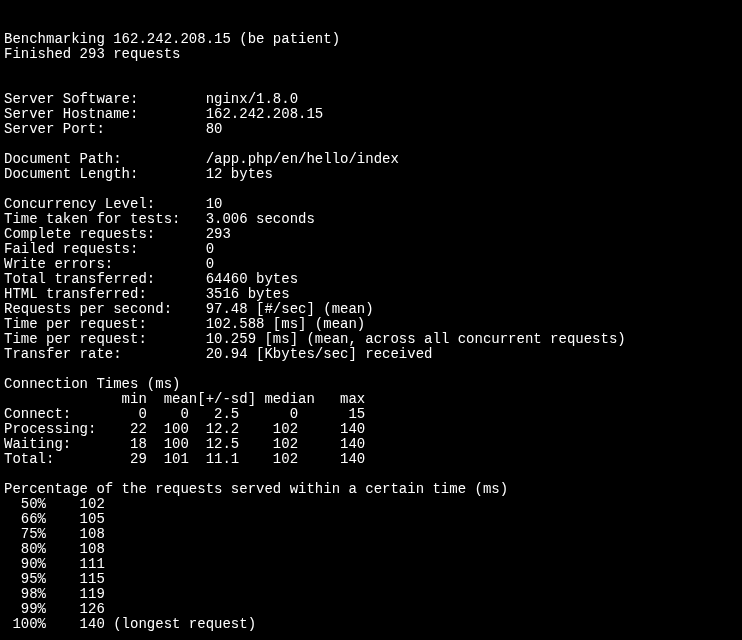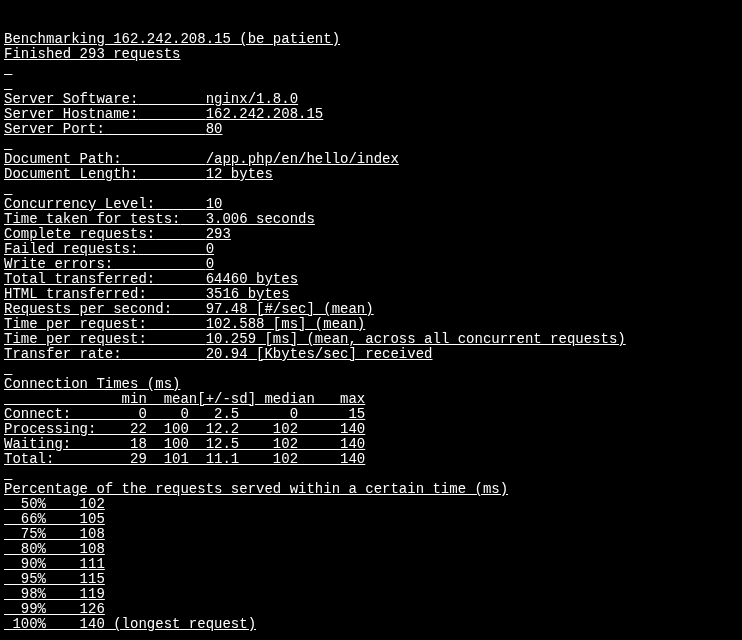--- a/index.html
+++ b/index.html
@@ -8,19 +8,19 @@
       font-family: "Consolas", "Courier New", monospace;
       font-size: 14px;
       line-height: 15px;
       margin: 0;
       padding: 2px 4px;
       white-space: pre;
       width: 742px;
       box-sizing: border-box;
       overflow: hidden;
     }
-    .line { display: block; text-decoration: underline; }
+    .line { display: block; }
   </style>
 </head>
 <body>
 
 <span class="line">Benchmarking 162.242.208.15 (be patient)</span><span class="line">Finished 293 requests</span><span class="line"> </span><span class="line"> </span><span class="line"><span>Server Software:</span>        <span>nginx/1.8.0</span></span><span class="line"><span>Server Hostname:</span>        <span>162.242.208.15</span></span><span class="line"><span>Server Port:</span>            <span>80</span></span><span class="line"> </span><span class="line"><span>Document Path:</span>          <span>/app.php/en/hello/index</span></span><span class="line"><span>Document Length:</span>        <span>12 bytes</span></span><span class="line"> </span><span class="line"><span>Concurrency Level:</span>      <span>10</span></span><span class="line"><span>Time taken for tests:</span>   <span>3.006 seconds</span></span><span class="line"><span>Complete requests:</span>      <span>293</span></span><span class="line"><span>Failed requests:</span>        <span>0</span></span><span class="line"><span>Write errors:</span>           <span>0</span></span><span class="line"><span>Total transferred:</span>      <span>64460 bytes</span></span><span class="line"><span>HTML transferred:</span>       <span>3516 bytes</span></span><span class="line"><span>Requests per second:</span>    <span>97.48 [#/sec] (mean)</span></span><span class="line"><span>Time per request:</span>       <span>102.588 [ms] (mean)</span></span><span class="line"><span>Time per request:</span>       <span>10.259 [ms] (mean, across all concurrent requests)</span></span><span class="line"><span>Transfer rate:</span>          <span>20.94 [Kbytes/sec] received</span></span><span class="line"> </span><span class="line">Connection Times (ms)</span><span class="line">              min  mean[+/-sd] median   max</span><span class="line">Connect:        0    0   2.5      0      15</span><span class="line">Processing:    22  100  12.2    102     140</span><span class="line">Waiting:       18  100  12.5    102     140</span><span class="line">Total:         29  101  11.1    102     140</span><span class="line"> </span><span class="line">Percentage of the requests served within a certain time (ms)</span><span class="line">  50%    102</span><span class="line">  66%    105</span><span class="line">  75%    108</span><span class="line">  80%    108</span><span class="line">  90%    111</span><span class="line">  95%    115</span><span class="line">  98%    119</span><span class="line">  99%    126</span><span class="line"> 100%    140 (longest request)</span>
 
 
 </body></html>

